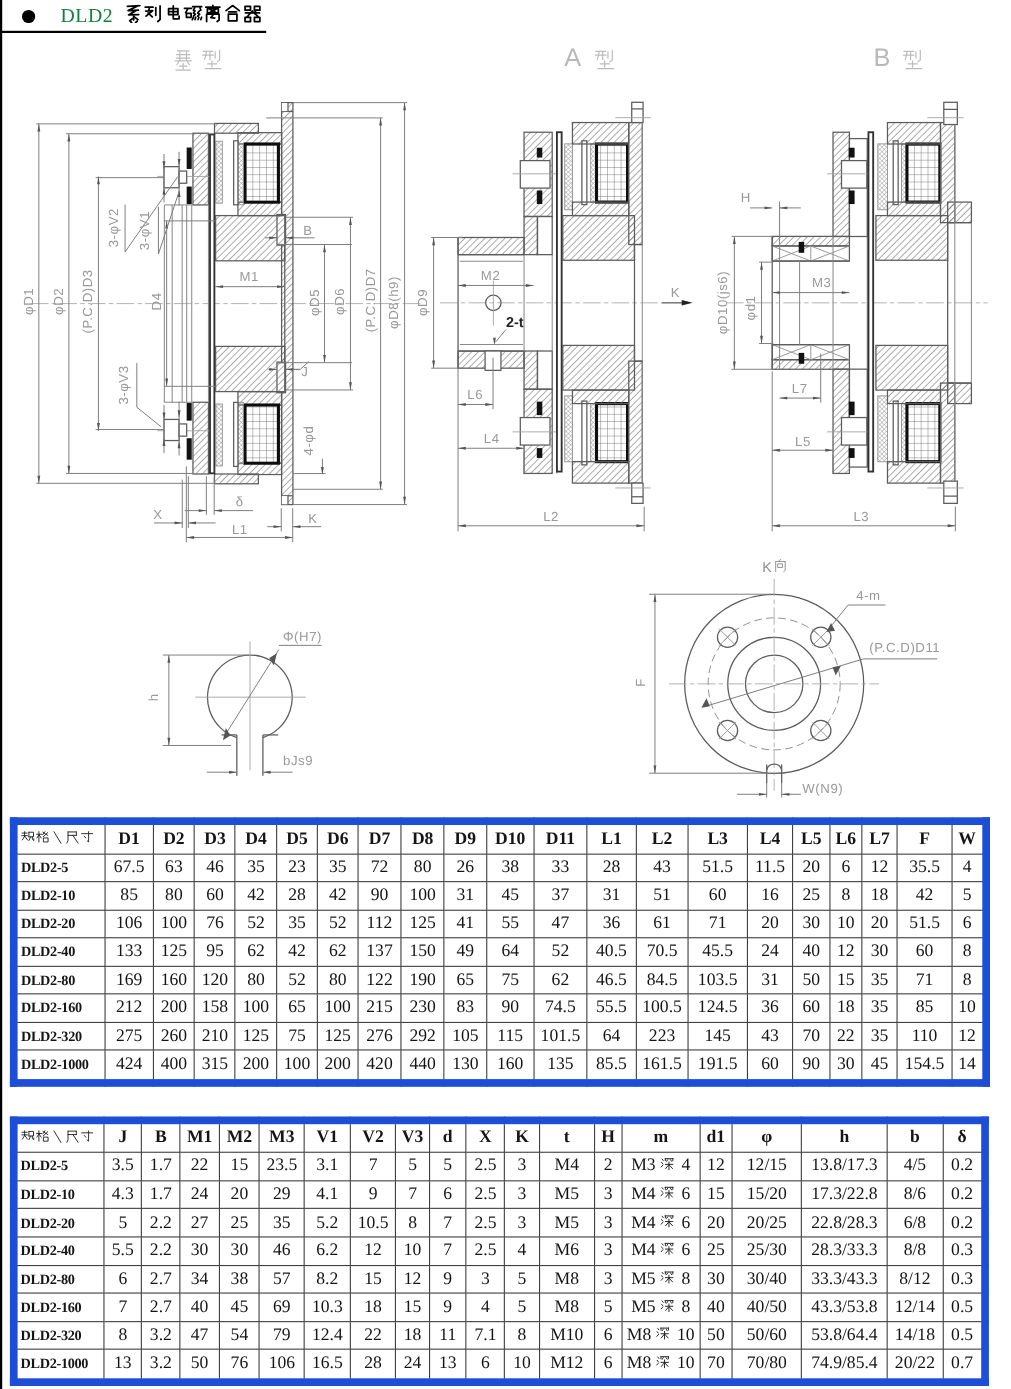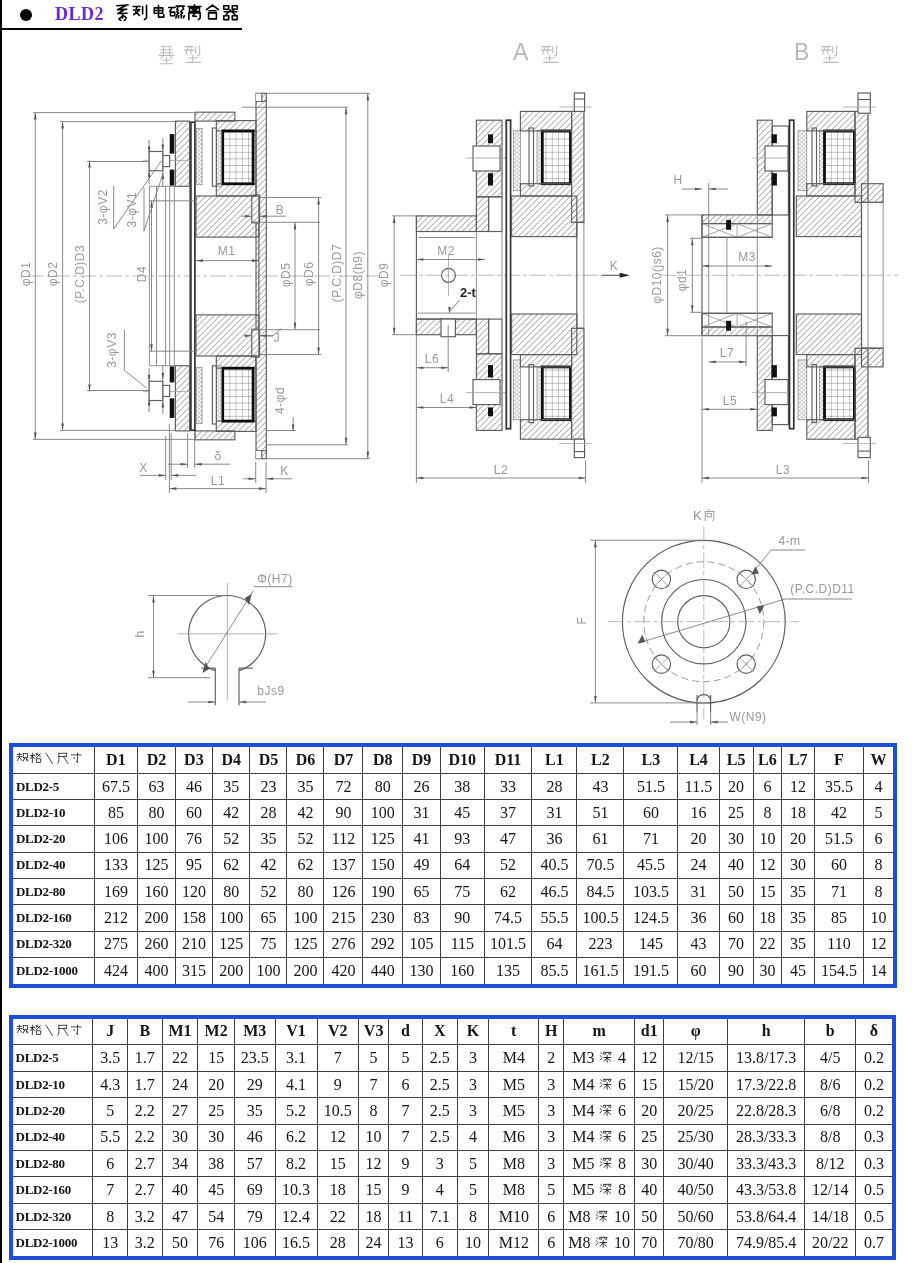--- a/index.html
+++ b/index.html
@@ -11,21 +11,21 @@
 .st3 { stroke:#8a8a8a; stroke-width:0.95; fill:none; }
 .dm { stroke:#7d7d7d; stroke-width:0.9; fill:none; }
 .cl { stroke:#a8a8a8; stroke-width:0.8; fill:none; stroke-dasharray:16 3 4 3; }
 .cl2 { stroke:#a0a0a0; stroke-width:0.8; fill:none; }
 .dash { stroke:#909090; stroke-width:0.9; fill:none; stroke-dasharray:7 4; }
 .lb { fill:#999; font-size:12px; letter-spacing:0.5px; }
 .lbd { fill:#222; font-size:13px; font-weight:bold; }
 table.dt { position:absolute; border-collapse:collapse; table-layout:fixed; font-size:16px; color:#151515; }
 table.dt td { border:1px solid #3f3f3f; text-align:center; vertical-align:middle; padding:0; overflow:hidden; white-space:nowrap; }
 table.dt td.c1 { text-align:left; padding-left:3px; font-size:13px; letter-spacing:-0.3px;font-weight:bold; }
-table.dt { border:4px solid #1d4ed8; }
+table.dt { border:7px solid #1d4ed8; }
 </style></head>
 <body>
 <div id="page">
 <svg width="0" height="0" style="position:absolute">
       <defs>
 <pattern id="hp" patternUnits="userSpaceOnUse" width="4.3" height="4.3" patternTransform="rotate(45)">
   <line x1="0" y1="0" x2="0" y2="4.3" stroke="#686868" stroke-width="1.0"></line>
 </pattern>
 <pattern id="xp" patternUnits="userSpaceOnUse" width="2.9" height="2.9" patternTransform="rotate(45)">
   <path d="M0,0 L0,2.9 M0,0 L2.9,0" stroke="#7f7f7f" stroke-width="0.65" fill="none"></path>
@@ -79,21 +79,21 @@
 <g id="cj-xiang">
           <path d="M48,4 L38,14 M16,18 L16,86 M16,18 L80,18 M80,18 L80,78 L70,86 M32,34 L62,34 L62,58 L32,58 Z" fill="none" stroke-linecap="round" stroke-linejoin="round"></path>
         </g>
 </defs>
     </svg>
 
 <div class="abs" style="left:0;top:0;width:2px;height:1263px;background:#000"></div>
 <div class="abs" style="left:0;top:28px;width:242px;height:1.6px;background:#000"></div>
 
 <div class="abs" style="left:20px;top:9px;width:12px;height:12px;border-radius:50%;background:#000"></div>
-<div class="abs" style="left:55px;top:4px;font-size:18px;font-weight:bold;color:#6d28d9;letter-spacing:0.5px">DLD2&nbsp;&nbsp;<svg width="126" height="17" viewBox="0 0 711.5294117647059 96" style="vertical-align:-1px">
+<div class="abs" style="left:55px;top:4px;font-size:18px;font-weight:normal;color:#15803d;letter-spacing:0.5px">DLD2&nbsp;&nbsp;<svg width="126" height="17" viewBox="0 0 711.5294117647059 96" style="vertical-align:-1px">
         <use href="#cj-xi" x="0" stroke="#000" stroke-width="9.0"></use>
         <use href="#cj-lie" x="101.6470588235294" stroke="#000" stroke-width="9.0"></use>
         <use href="#cj-dian" x="203.2941176470588" stroke="#000" stroke-width="9.0"></use>
         <use href="#cj-ci" x="304.94117647058823" stroke="#000" stroke-width="9.0"></use>
         <use href="#cj-li2" x="406.5882352941176" stroke="#000" stroke-width="9.0"></use>
         <use href="#cj-he" x="508.235294117647" stroke="#000" stroke-width="9.0"></use>
         <use href="#cj-qi" x="609.8823529411765" stroke="#000" stroke-width="9.0"></use>
       </svg></div>
 
 <div class="abs" style="left:156px;top:44px"><svg width="54" height="21" viewBox="0 0 246.85714285714286 96" style="vertical-align:0px">
@@ -665,21 +665,21 @@
           <td class="c1">DLD2-20</td>
           <td>106</td>
           <td>100</td>
           <td>76</td>
           <td>52</td>
           <td>35</td>
           <td>52</td>
           <td>112</td>
           <td>125</td>
           <td>41</td>
-          <td>93</td>
+          <td>55</td>
           <td>47</td>
           <td>36</td>
           <td>61</td>
           <td>71</td>
           <td>20</td>
           <td>30</td>
           <td>10</td>
           <td>20</td>
           <td>51.5</td>
           <td>6</td>
@@ -708,21 +708,21 @@
           <td>8</td>
         </tr>
 <tr>
           <td class="c1">DLD2-80</td>
           <td>169</td>
           <td>160</td>
           <td>120</td>
           <td>80</td>
           <td>52</td>
           <td>80</td>
-          <td>126</td>
+          <td>122</td>
           <td>190</td>
           <td>65</td>
           <td>75</td>
           <td>62</td>
           <td>46.5</td>
           <td>84.5</td>
           <td>103.5</td>
           <td>31</td>
           <td>50</td>
           <td>15</td>

